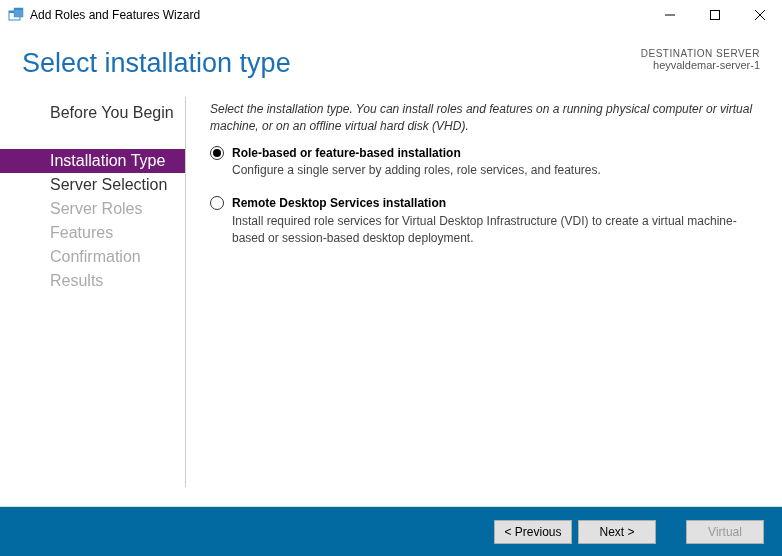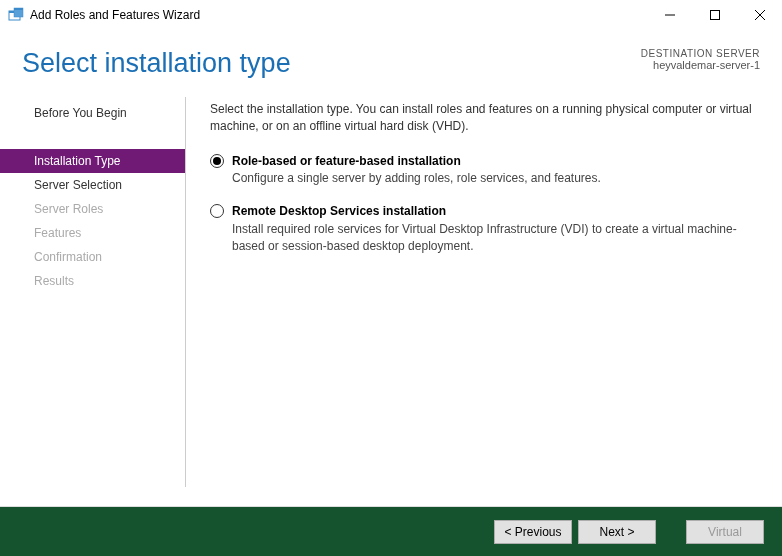--- a/index.html
+++ b/index.html
@@ -11,33 +11,33 @@
     .win-controls { display: flex; height: 100%; }
     .win-btn { width: 45px; height: 30px; display: flex; align-items: center; justify-content: center; font-size: 14px; color: #000; }
 
     .header { display: flex; padding: 18px 22px 18px 22px; justify-content: space-between; align-items: flex-start; }
     .header h1 { font-size: 27px; font-weight: 300; color: #1a6fb5; }
     .dest { text-align: right; font-size: 11px; color: #555; }
     .dest .dest-label { font-size: 10px; letter-spacing: 0.5px; }
 
     .content { display: flex; height: 390px; }
     .sidebar { width: 186px; padding-top: 4px; border-right: 1px solid #ccc; margin-right: 0; }
-    .step { height: 24px; display: flex; align-items: center; padding-left: 34px; font-size: 12px; color: #333; }
+    .step { height: 24px; display: flex; align-items: center; padding-left: 50px; font-size: 16px; color: #333; }
     .step.active { background: #701a75; color: #fff; margin-top: 24px; }
     .step.disabled { color: #aaa; text-align: right; }
 
     .main { flex: 1; padding: 4px 22px 10px 24px; font-size: 12px; color: #333; line-height: 1.4; }
-    .intro { margin-bottom: 18px; }
+    .intro { margin-bottom: 10px; font-style: italic; }
     .option { display: flex; margin-bottom: 16px; }
     .radio { width: 14px; height: 14px; border: 1px solid #333; border-radius: 50%; margin-right: 8px; margin-top: 1px; flex-shrink: 0; position: relative; }
     .radio.selected::after { content: ""; position: absolute; width: 8px; height: 8px; background: #000; border-radius: 50%; top: 2px; left: 2px; }
     .option-text .opt-title { font-weight: 600; color: #000; }
     .option-text .opt-desc { color: #444; margin-top: 1px; }
 
-    .footer { position: absolute; bottom: 0; left: 0; right: 0; height: 50px; background: #14532d; border-top: 1px solid #ddd; display: flex; align-items: center; justify-content: flex-end; padding-right: 18px; gap: 6px; }
+    .footer { position: absolute; bottom: 0; left: 0; right: 0; height: 50px; background: #0369a1; border-top: 1px solid #ddd; display: flex; align-items: center; justify-content: flex-end; padding-right: 18px; gap: 6px; }
     .btn { min-width: 78px; height: 24px; font-size: 12px; background: #e1e1e1; border: 1px solid #adadad; display: flex; align-items: center; justify-content: center; color: #000; }
     .btn.disabled { color: #999; }
     .btn-gap { width: 18px; }
   </style>
 </head>
 <body>
 
 <div class="titlebar">
   <span class="icon">
     <svg width="16" height="16" viewBox="0 0 16 16">

